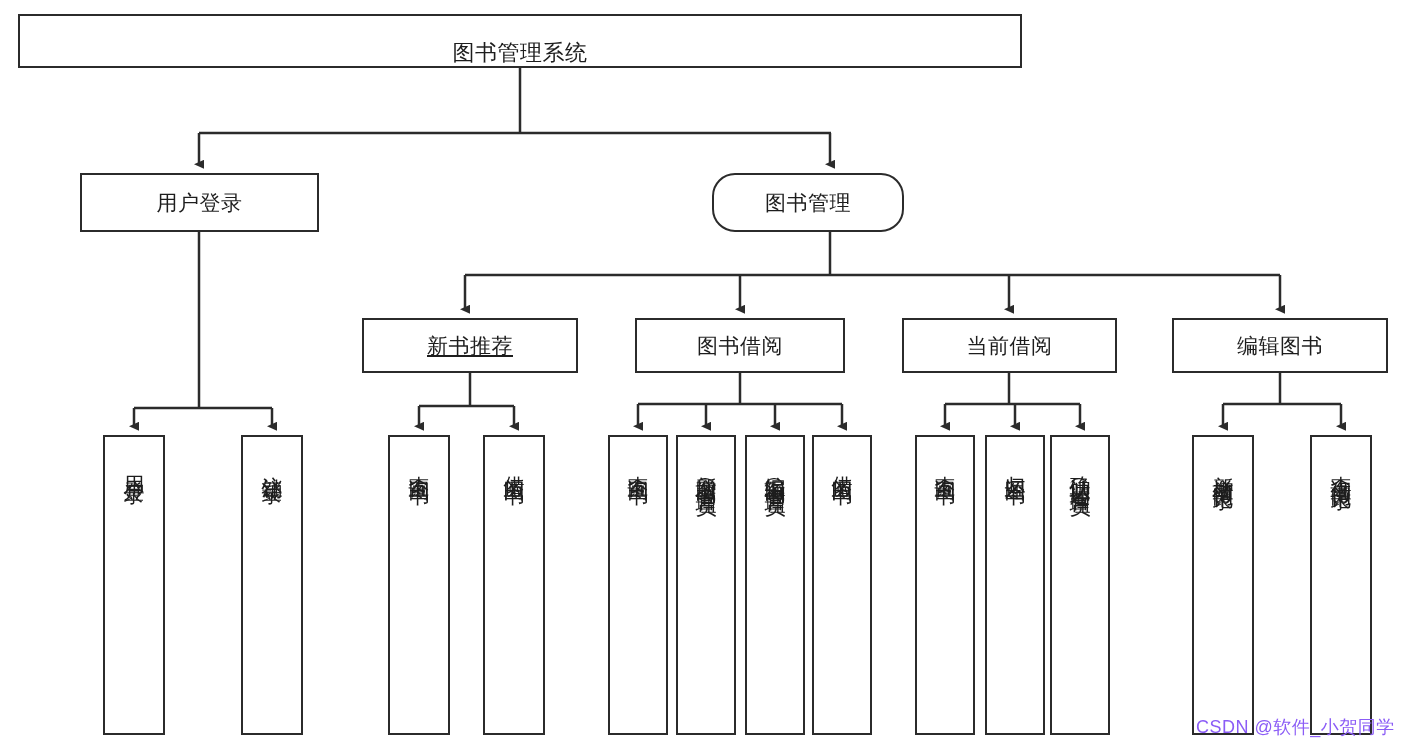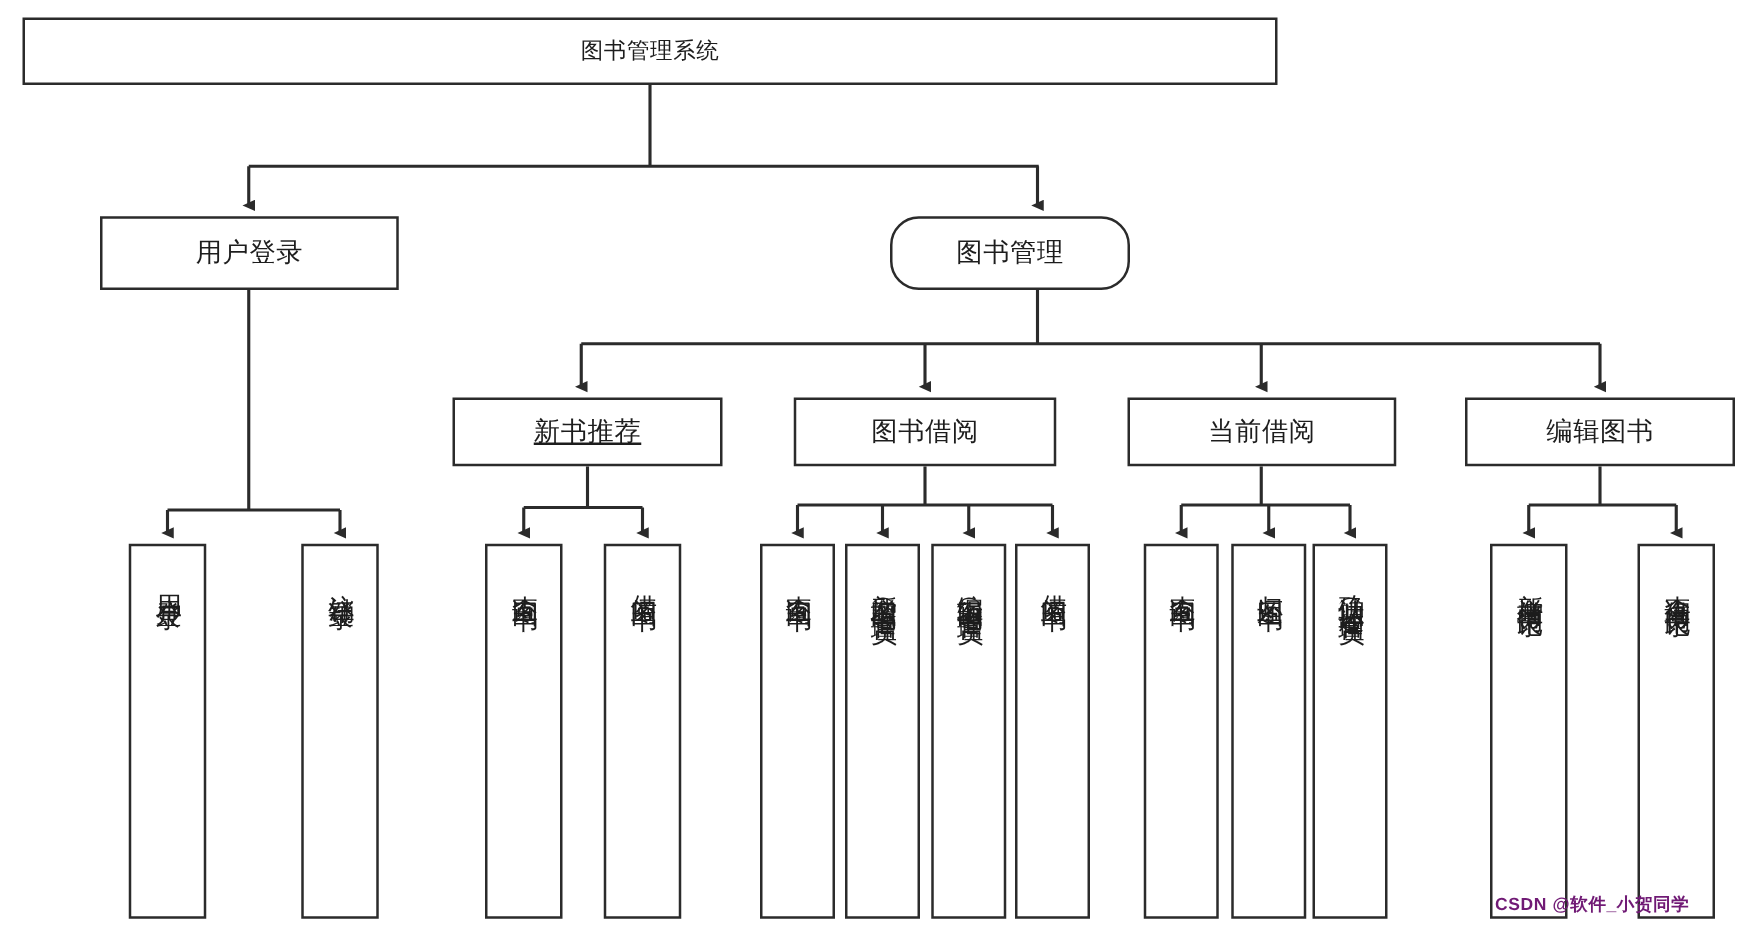--- a/index.html
+++ b/index.html
@@ -34,43 +34,43 @@
     align-items: center;
     justify-content: center;
     color: #1d1d1d;
   }
   .node.horiz {
     font-size: 21px;
     letter-spacing: 0.5px;
     line-height: 1.2;
   }
   .node.root {
-    font-size: 18px;
+    font-size: 22px;
+    align-items: flex-end;
   }
   .node.leaf {
     font-size: 21px;
     align-items: flex-start;
     justify-content: center;
     padding-top: 22px;
   }
   .vtext {
     writing-mode: vertical-rl;
     text-orientation: upright;
     letter-spacing: 3px;
     line-height: 1.05;
     white-space: nowrap;
     text-align: left;
   }
   .watermark {
     position: absolute;
-    font-size: 14px;
-    color: #701a75;
+    font-size: 18px;
+    color: #8b5cf6;
     white-space: nowrap;
     letter-spacing: 0.5px;
-    font-weight: bold;
   }
 </style>
 </head>
 <body>
 
 <div id="canvas">
 
   <svg class="wires" viewBox="0 0 1405 747" xmlns="http://www.w3.org/2000/svg">
     <defs>
       <marker id="arrow" markerWidth="11" markerHeight="11" refX="4.2" refY="5" orient="auto" markerUnits="userSpaceOnUse">

